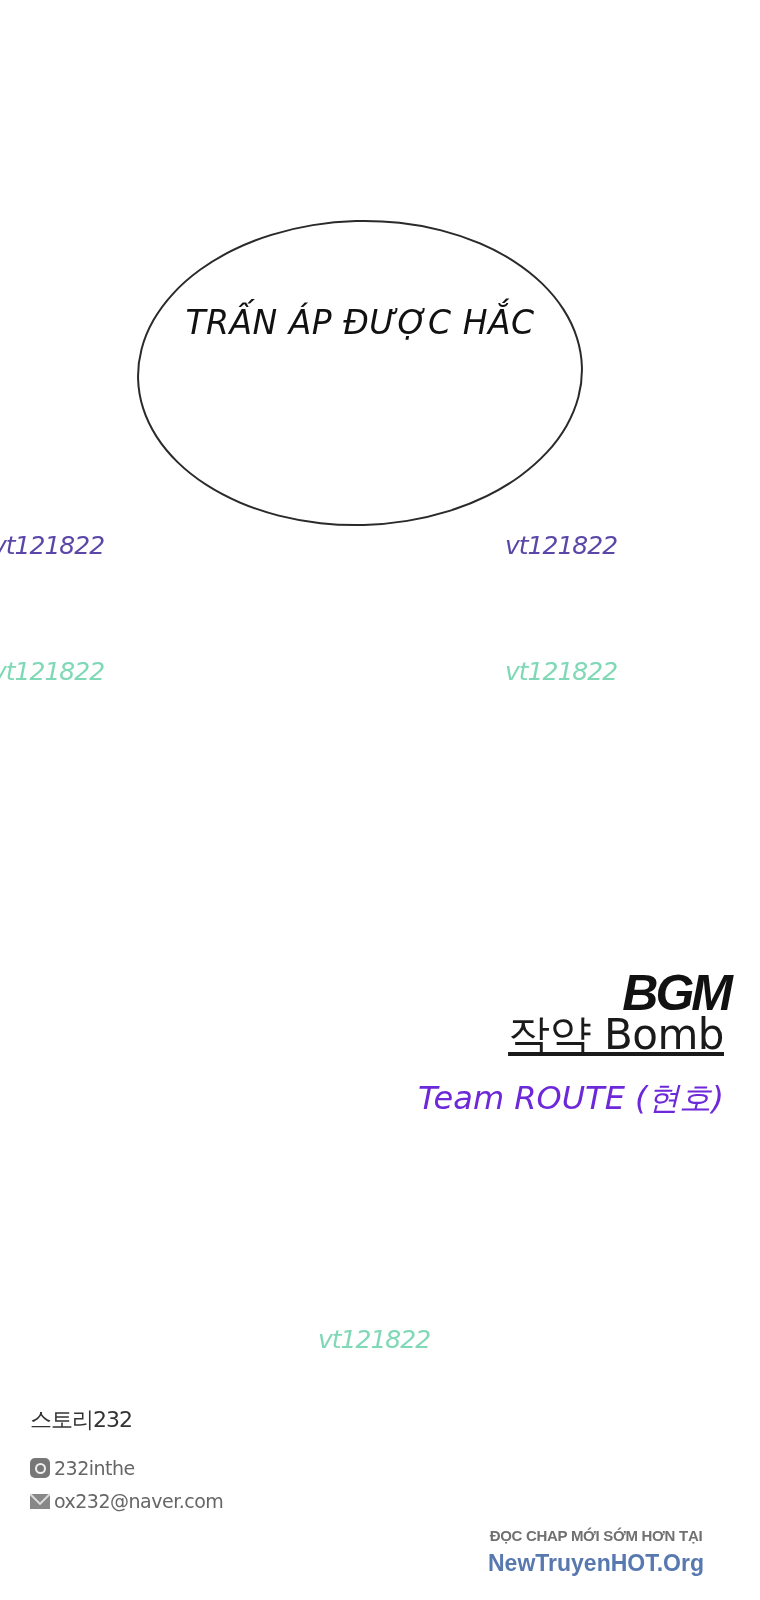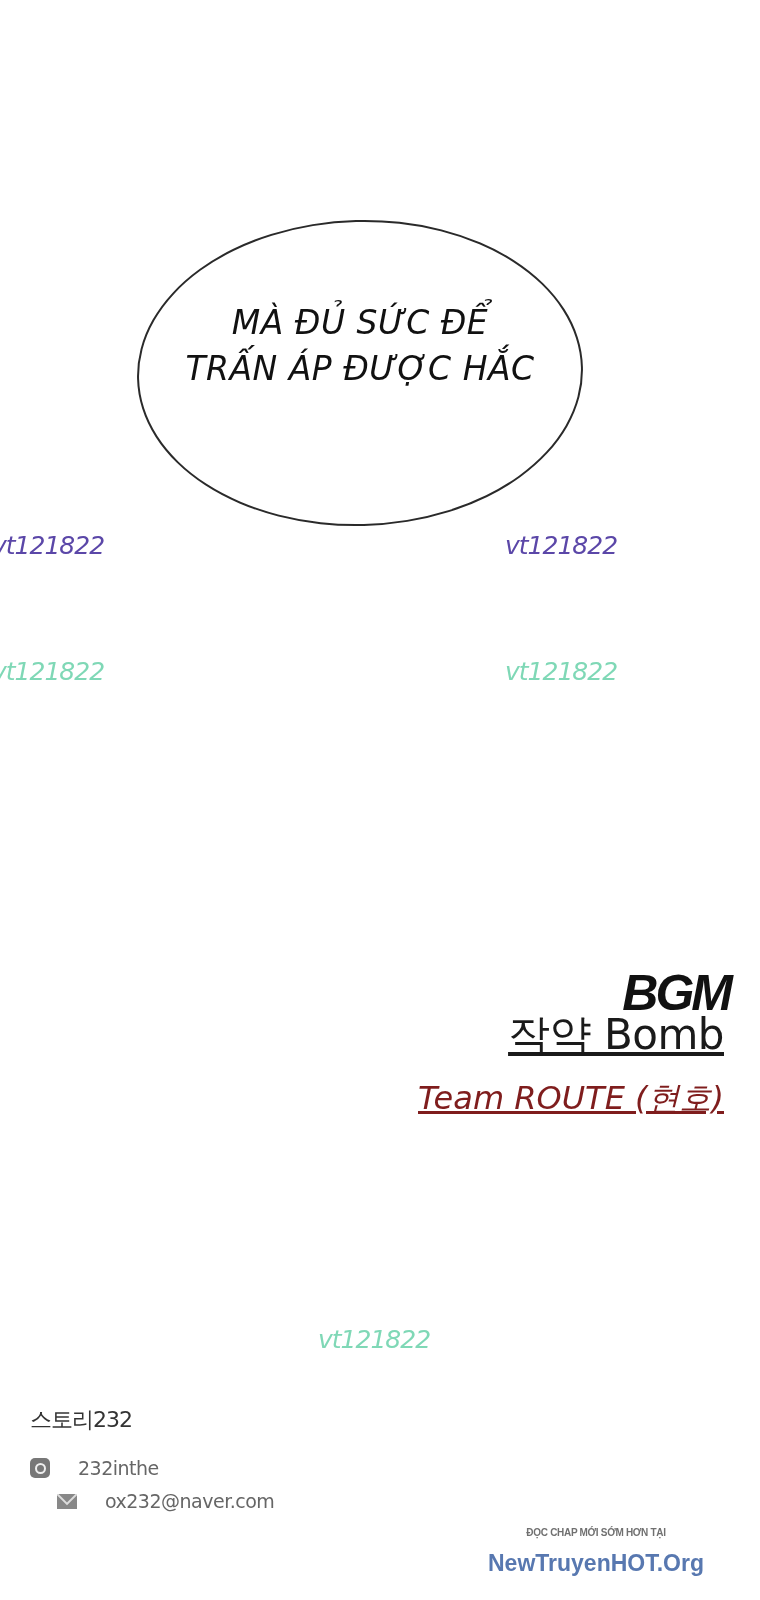--- a/index.html
+++ b/index.html
@@ -27,58 +27,57 @@
   .bgm-title {
     position: absolute; right: 30px; top: 964px; font-family: "Liberation Sans", sans-serif;
     font-weight: bold; font-style: italic; font-size: 50px; color: #111; letter-spacing: -3px;
   }
   .bgm-song {
     position: absolute; right: 36px; top: 1007px; font-family: "DejaVu Sans", sans-serif;
     font-size: 42px; color: #1a1a1a; letter-spacing: -0.5px; text-decoration: underline;
   }
   .bgm-artist {
     position: absolute; right: 36px; top: 1077px; font-family: "DejaVu Sans", sans-serif;
-    font-style: oblique; font-size: 32px; color: #7f1d1d; text-decoration: underline;
+    font-style: oblique; font-size: 32px; color: #6d28d9;
   }
   .studio {
     position: absolute; left: 30px; top: 1405px; font-family: "DejaVu Sans", sans-serif;
     font-size: 22px; color: #333; letter-spacing: -1px;
   }
-  .contact { position: absolute; left: 30px; display: flex; align-items: center; gap: 28px;
+  .contact { position: absolute; left: 30px; display: flex; align-items: center; gap: 4px;
     font-family: "DejaVu Sans", sans-serif; font-size: 19px; color: #666; letter-spacing: -0.5px; }
   .contact.insta { top: 1457px; }
-  .contact.mail { top: 1490px; margin-left: 27px; }
+  .contact.mail { top: 1490px; }
   .icon-insta {
     width: 20px; height: 20px; background: #777; border-radius: 5px; position: relative;
   }
   .icon-insta::after {
     content: ""; position: absolute; left: 5px; top: 5px; width: 7px; height: 7px;
     border: 2px solid #eee; border-radius: 50%;
   }
   .icon-mail { width: 20px; height: 15px; background: #888; position: relative; overflow: hidden; }
   .icon-mail::after {
     content: ""; position: absolute; left: 2px; top: -8px; width: 12px; height: 12px;
     border: 2px solid #ddd; transform: rotate(45deg);
   }
   .promo-line {
     position: absolute; left: 456px; top: 1527px; width: 280px; text-align: center;
-    font-family: "Liberation Sans", sans-serif; font-weight: bold; font-size: 10px; color: #707070;
+    font-family: "Liberation Sans", sans-serif; font-weight: bold; font-size: 15px; color: #707070;
     letter-spacing: -0.3px;
   }
   .promo-site {
     position: absolute; left: 456px; top: 1550px; width: 280px; text-align: center;
     font-family: "Liberation Sans", sans-serif; font-weight: bold; font-size: 23px; color: #5878b0;
   }
 </style>
 </head>
 <body>
 
 <div class="bubble"></div>
 <div class="bubble-text">
-  <div>MÀ ĐỦ SỨC ĐỂ</div>
   <div>TRẤN ÁP ĐƯỢC HẮC</div>
 </div>
 
 <div class="wm purple" style="left:-8px; top:531px;">vt121822</div>
 <div class="wm purple" style="left:505px; top:531px;">vt121822</div>
 <div class="wm green" style="left:-8px; top:657px;">vt121822</div>
 <div class="wm green" style="left:505px; top:657px;">vt121822</div>
 <div class="wm green" style="left:318px; top:1325px;">vt121822</div>
 
 <div class="bgm-title">BGM</div>

